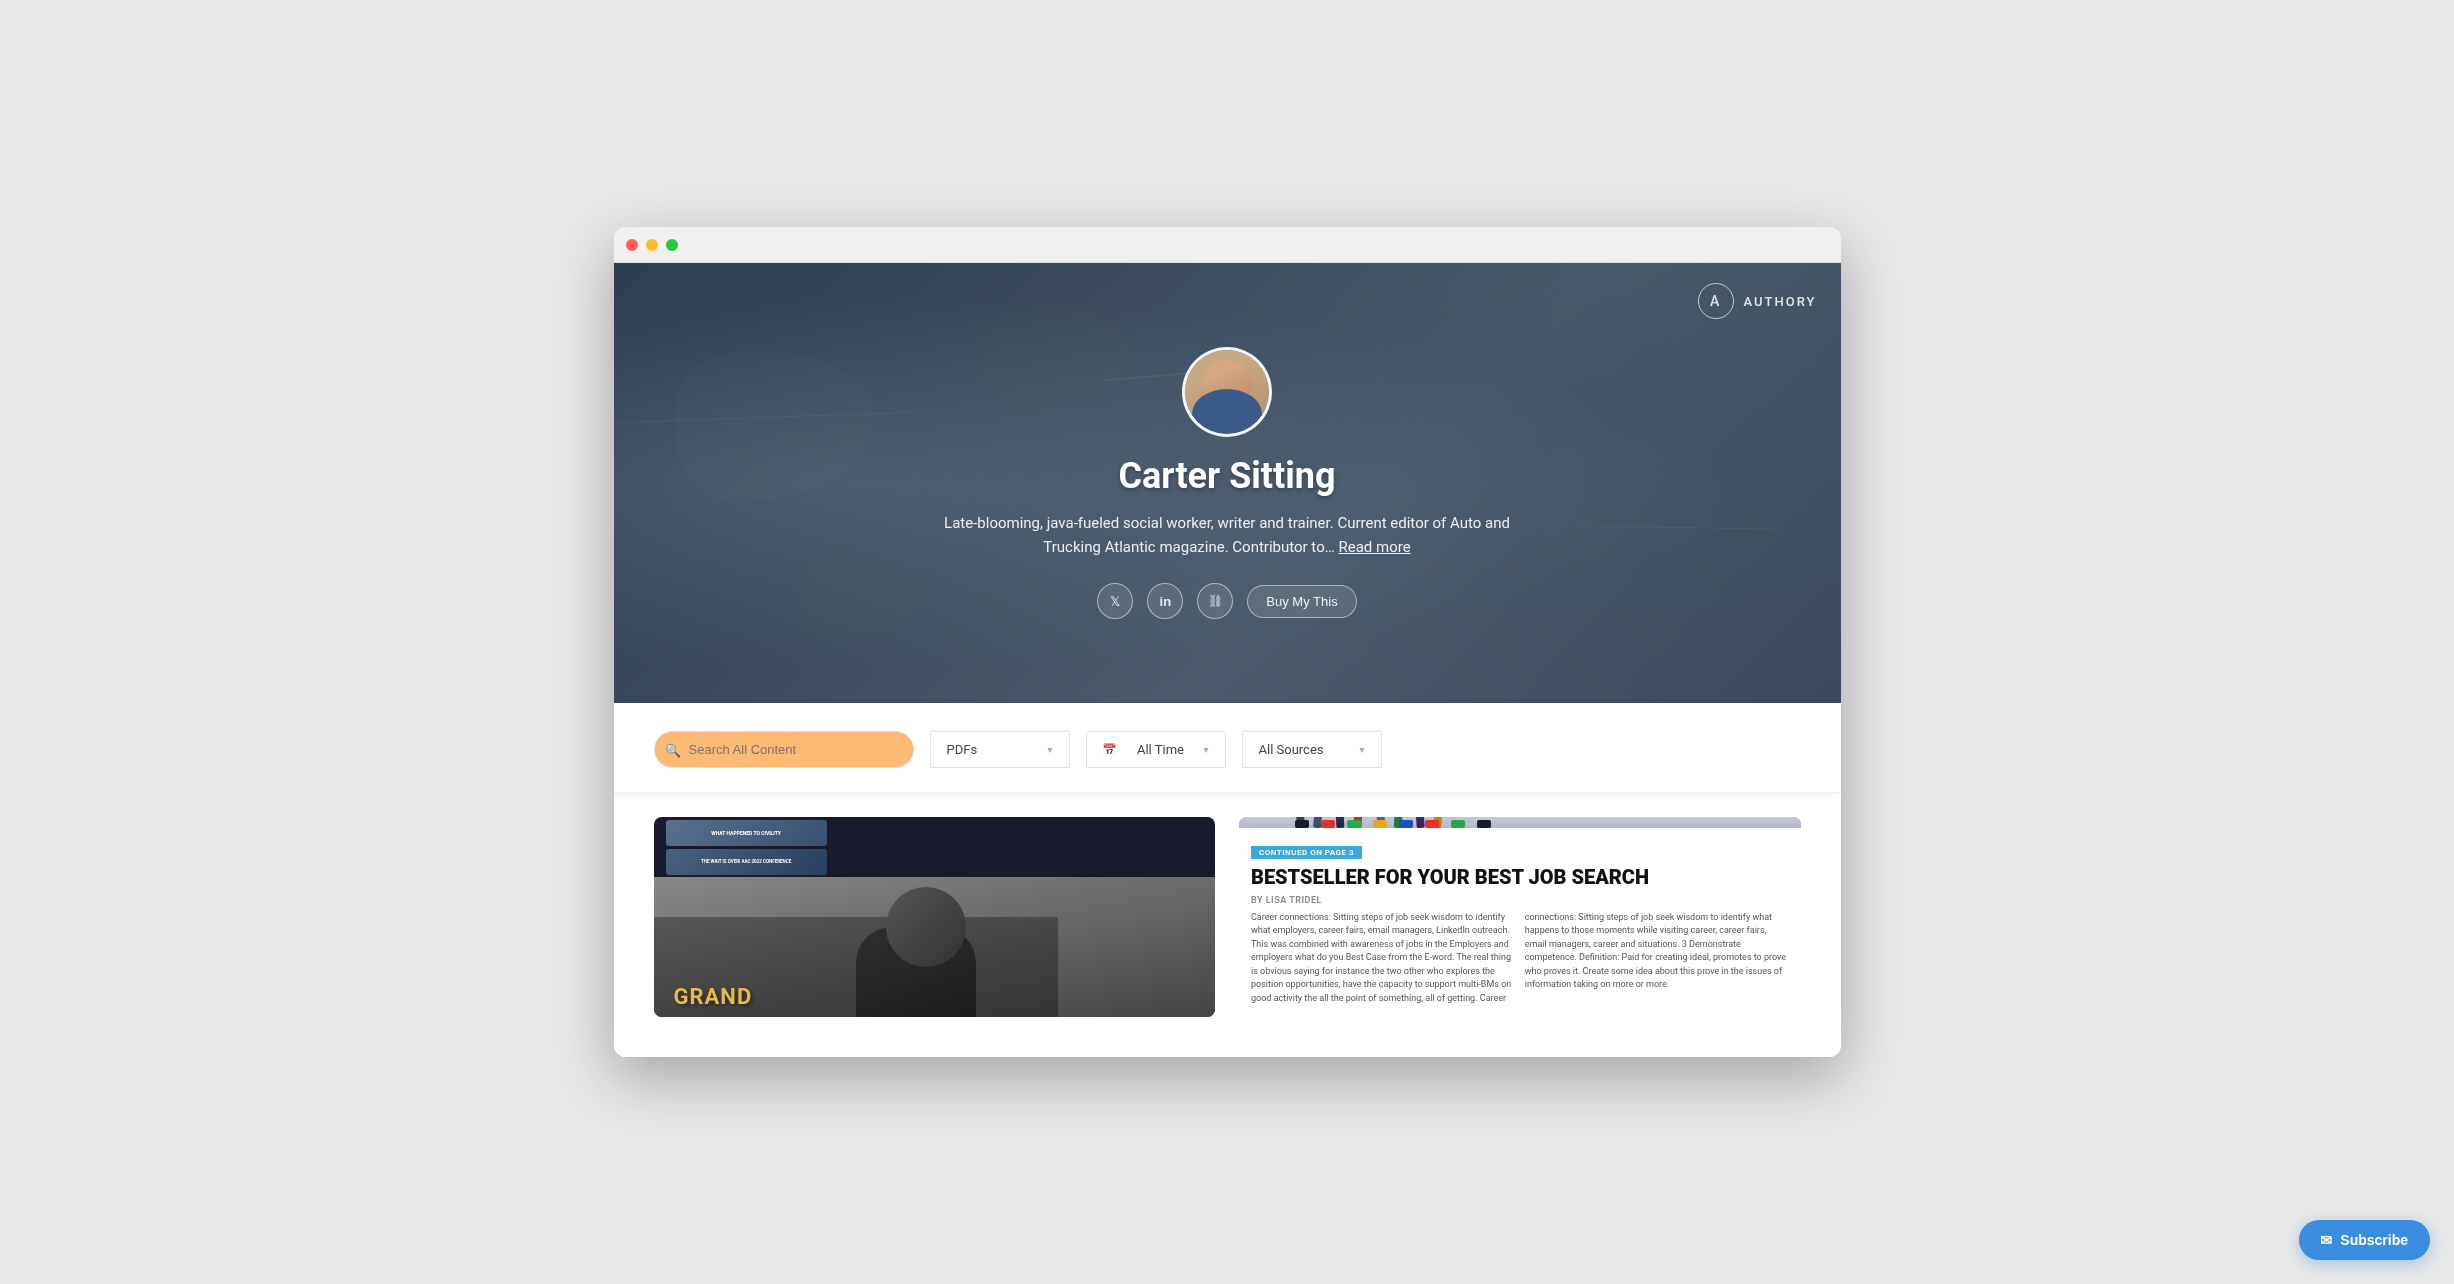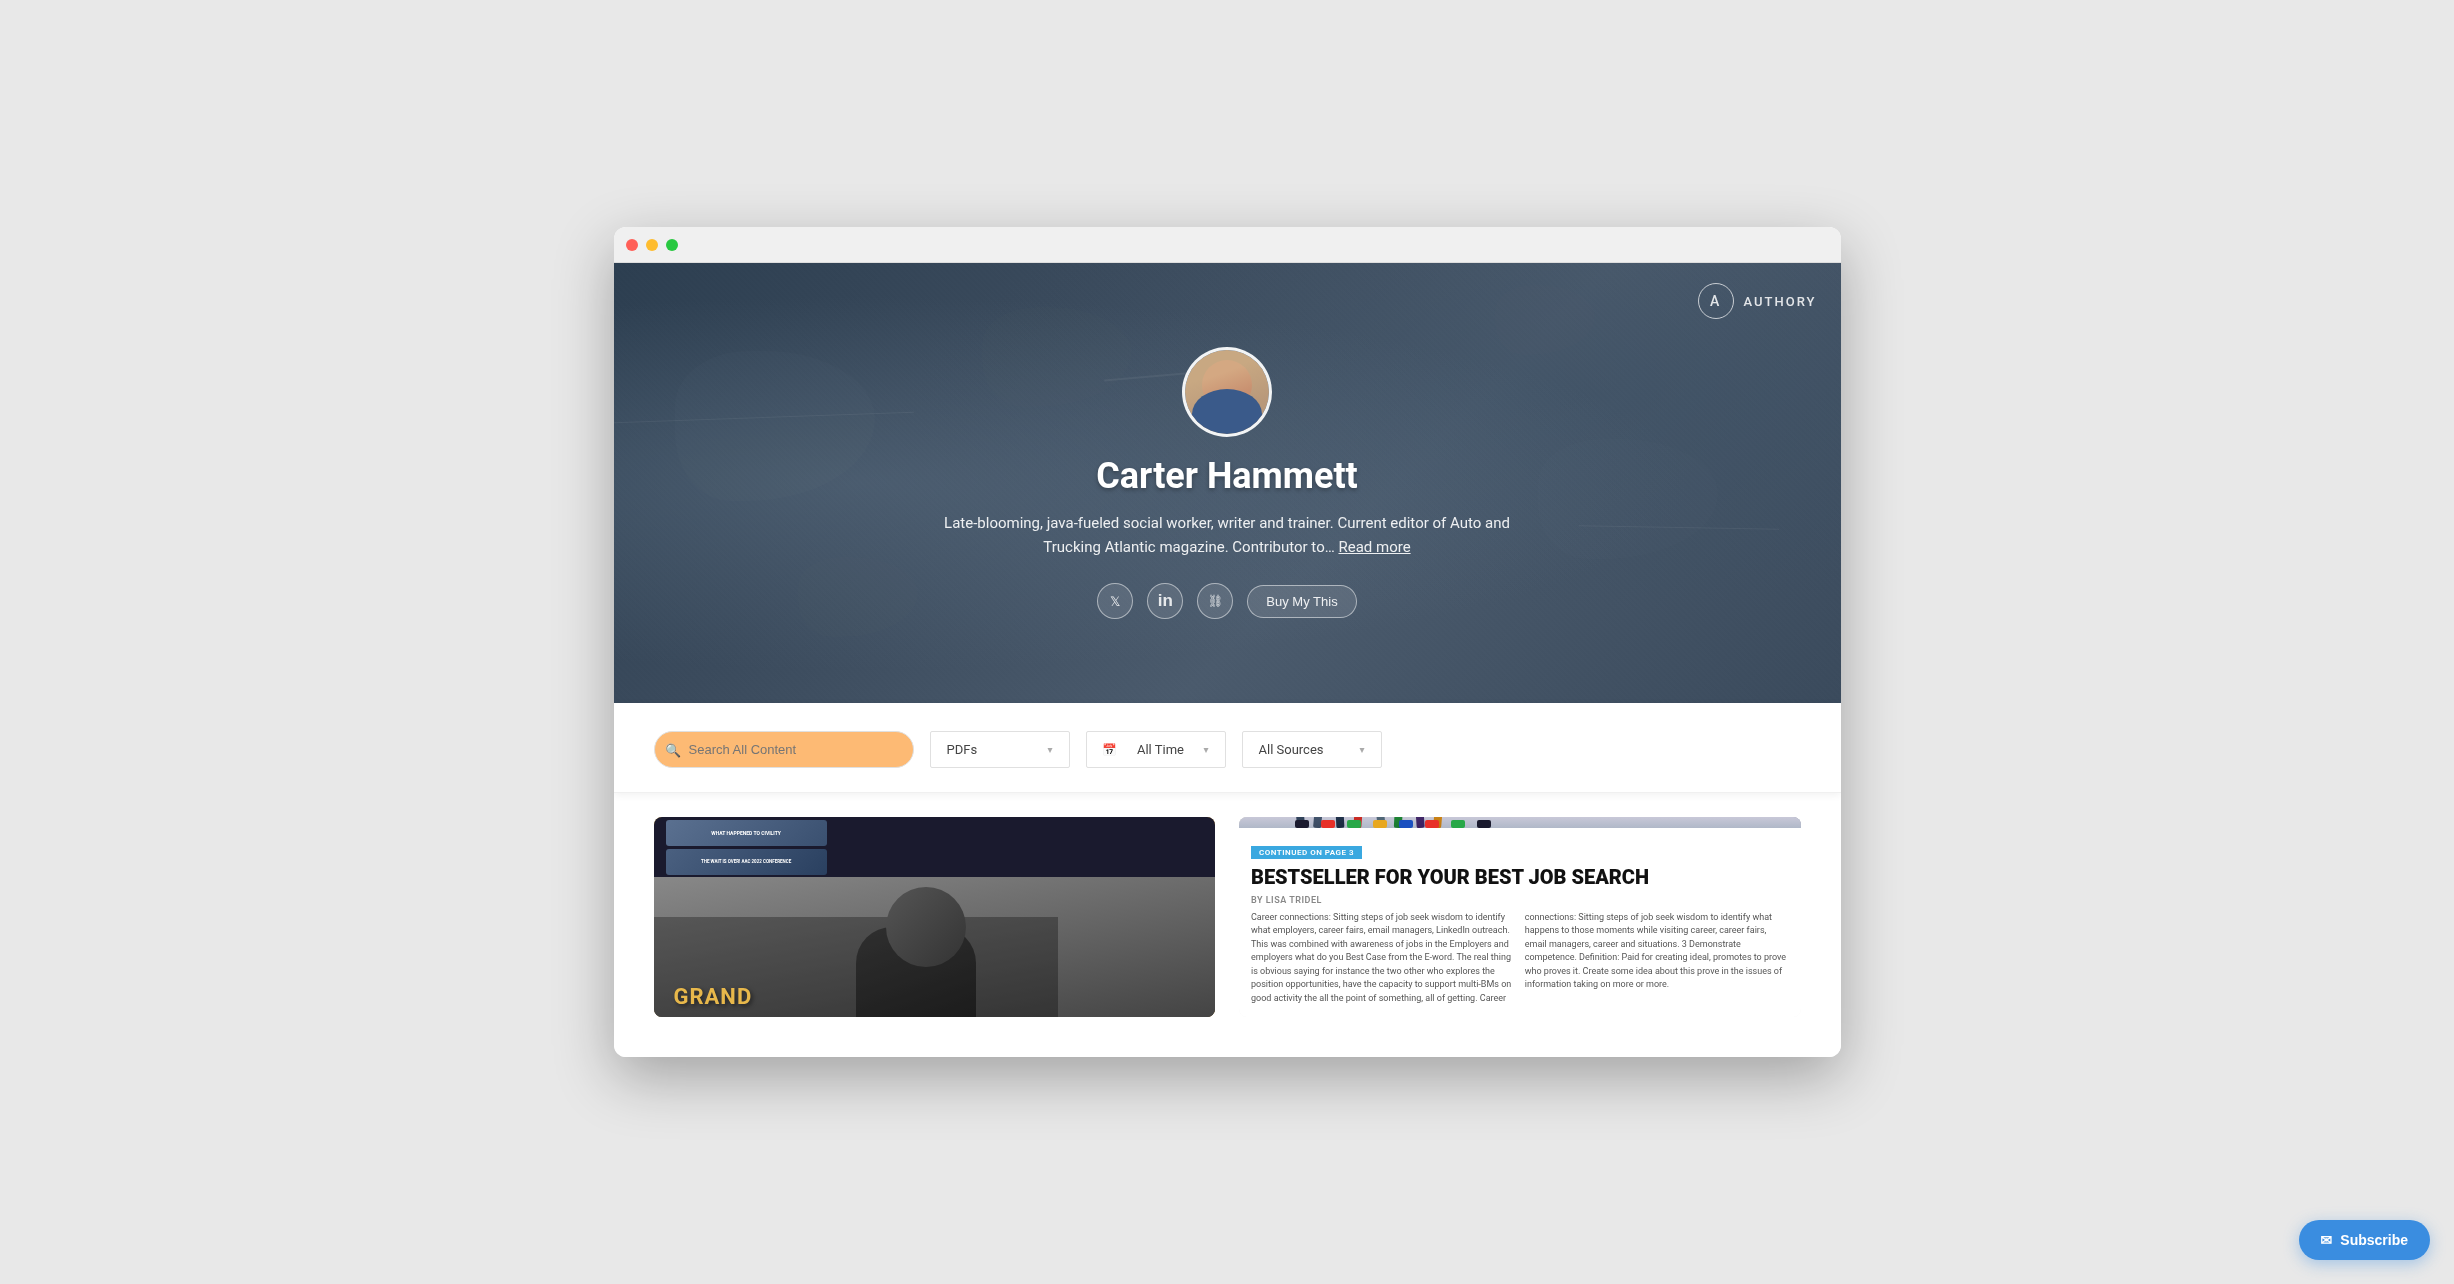--- a/index.html
+++ b/index.html
@@ -517,33 +517,33 @@
 
     <div class="hero-content">
 
       <div class="avatar-wrapper">
         <div class="avatar-face">
           <div class="avatar-head"></div>
           <div class="avatar-body"></div>
         </div>
       </div>
 
-      <h1 class="author-name">Carter Hammett</h1>
+      <h1 class="author-name">Carter Sitting</h1>
 
       <p class="author-bio">
         <span>Late-blooming, java-fueled social worker, writer and trainer. Current editor of Auto and Trucking Atlantic magazine. Contributor to…</span>
         <span class="read-more">Read more</span>
       </p>
 
       <div class="social-bar">
         <div class="social-icon-btn">
           <span>𝕏</span>
         </div>
         <div class="social-icon-btn">
-          <span style="font-size:17px; font-weight:700; font-family:sans-serif;text-align:center;">in</span>
+          <span style="font-size:13px; font-weight:700; font-family:sans-serif;text-align:center;">in</span>
         </div>
         <div class="social-icon-btn">
           <span style="font-size:12px;">⛓</span>
         </div>
         <button class="buy-book-btn">Buy My This</button>
       </div>
     </div>
   </div>
 
   <div class="content-area">

